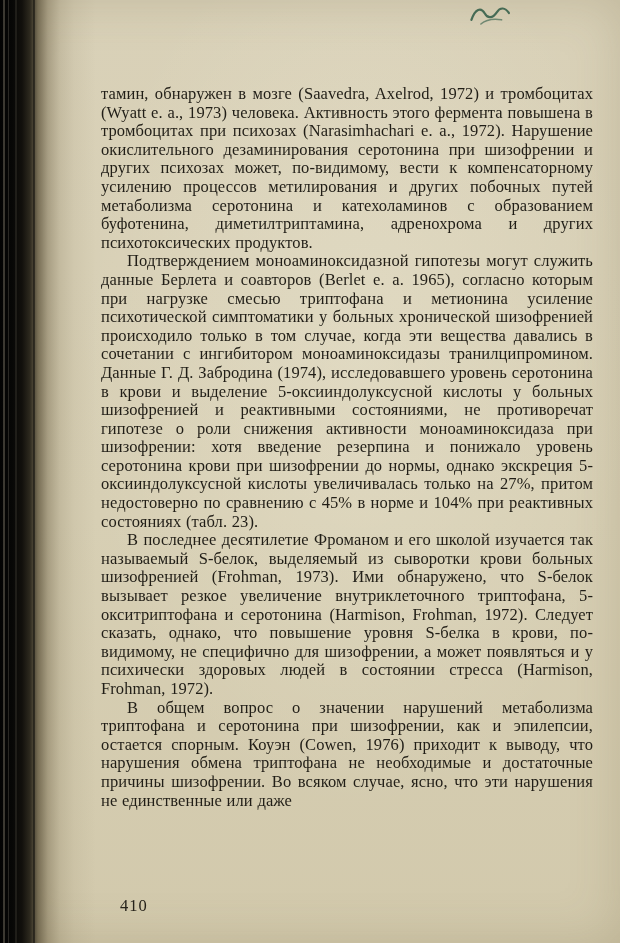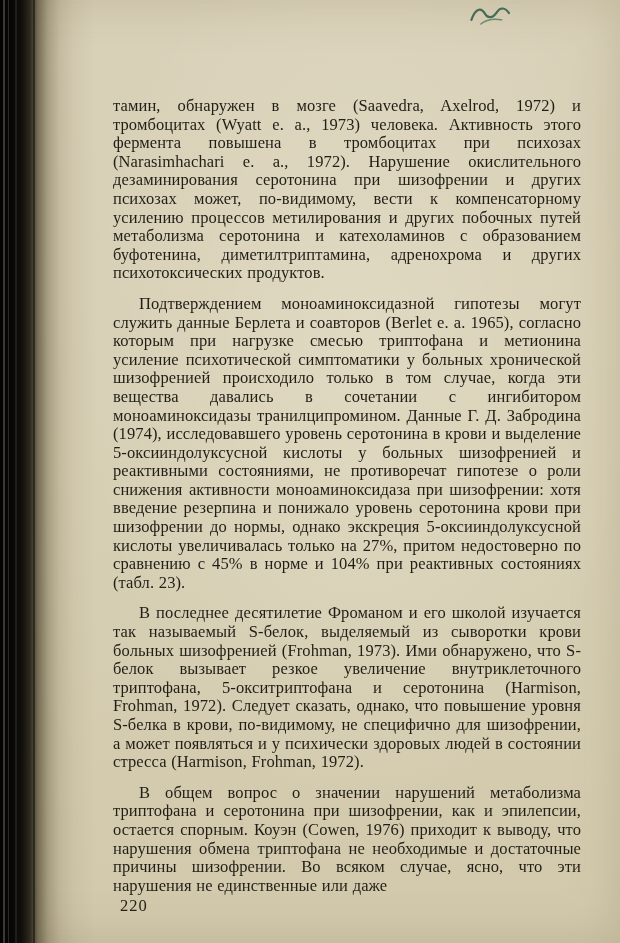--- a/index.html
+++ b/index.html
@@ -61,21 +61,21 @@
     top: 85px;
     width: 492px;
     color: #211e17;
     font-size: 16.5px;
     line-height: 18.6px;
     text-align: justify;
     letter-spacing: 0.1px;
     word-spacing: 0.4px;
   }
   .text-block p {
-    margin: 12px;
+    margin: 0;
     padding: 0;
     text-indent: 26px;
   }
   .text-block p.first {
     text-indent: 0;
   }
 
   .page-number {
     position: absolute;
     left: 120px;
@@ -102,15 +102,15 @@
     <path d="M12 21 C 18 17, 26 17, 33 19" fill="none" stroke-width="1.6" stroke-linecap="round" opacity="0.7" stroke="#2e5b46"></path>
   </svg>
 
   <div class="text-block">
     <p class="first">тамин, обнаружен в мозге (Saavedra, Axelrod, 1972) и тромбоцитах (Wyatt е. а., 1973) человека. Активность этого фермента повышена в тромбоцитах при психозах (Narasimhachari е. а., 1972). Нарушение окислительного дезаминирования серотонина при шизофрении и других психозах может, по-видимому, вести к компенсаторному усилению процессов метилирования и других побочных путей метаболизма серотонина и катехоламинов с образованием буфотенина, диметилтриптамина, адренохрома и других психотоксических продуктов.</p>
     <p>Подтверждением моноаминоксидазной гипотезы могут служить данные Берлета и соавторов (Berlet е. а. 1965), согласно которым при нагрузке смесью триптофана и метионина усиление психотической симптоматики у больных хронической шизофренией происходило только в том случае, когда эти вещества давались в сочетании с ингибитором моноаминоксидазы транилципромином. Данные Г. Д. Забродина (1974), исследовавшего уровень серотонина в крови и выделение 5-оксииндолуксусной кислоты у больных шизофренией и реактивными состояниями, не противоречат гипотезе о роли снижения активности моноаминоксидаза при шизофрении: хотя введение резерпина и понижало уровень серотонина крови при шизофрении до нормы, однако экскреция 5-оксииндолуксусной кислоты увеличивалась только на 27%, притом недостоверно по сравнению с 45% в норме и 104% при реактивных состояниях (табл. 23).</p>
     <p>В последнее десятилетие Фроманом и его школой изучается так называемый S-белок, выделяемый из сыворотки крови больных шизофренией (Frohman, 1973). Ими обнаружено, что S-белок вызывает резкое увеличение внутриклеточного триптофана, 5-окситриптофана и серотонина (Harmison, Frohman, 1972). Следует сказать, однако, что повышение уровня S-белка в крови, по-видимому, не специфично для шизофрении, а может появляться и у психически здоровых людей в состоянии стресса (Harmison, Frohman, 1972).</p>
     <p>В общем вопрос о значении нарушений метаболизма триптофана и серотонина при шизофрении, как и эпилепсии, остается спорным. Коуэн (Cowen, 1976) приходит к выводу, что нарушения обмена триптофана не необходимые и достаточные причины шизофрении. Во всяком случае, ясно, что эти нарушения не единственные или даже</p>
   </div>
 
-  <div class="page-number">220</div>
+  <div class="page-number">410</div>
 
 </div>
 
 </body></html>

